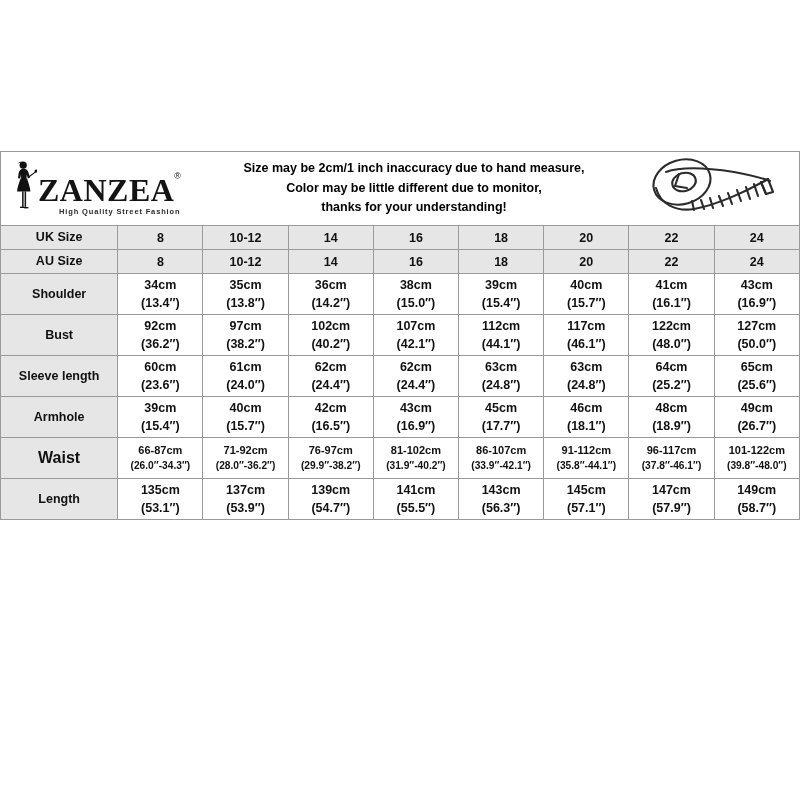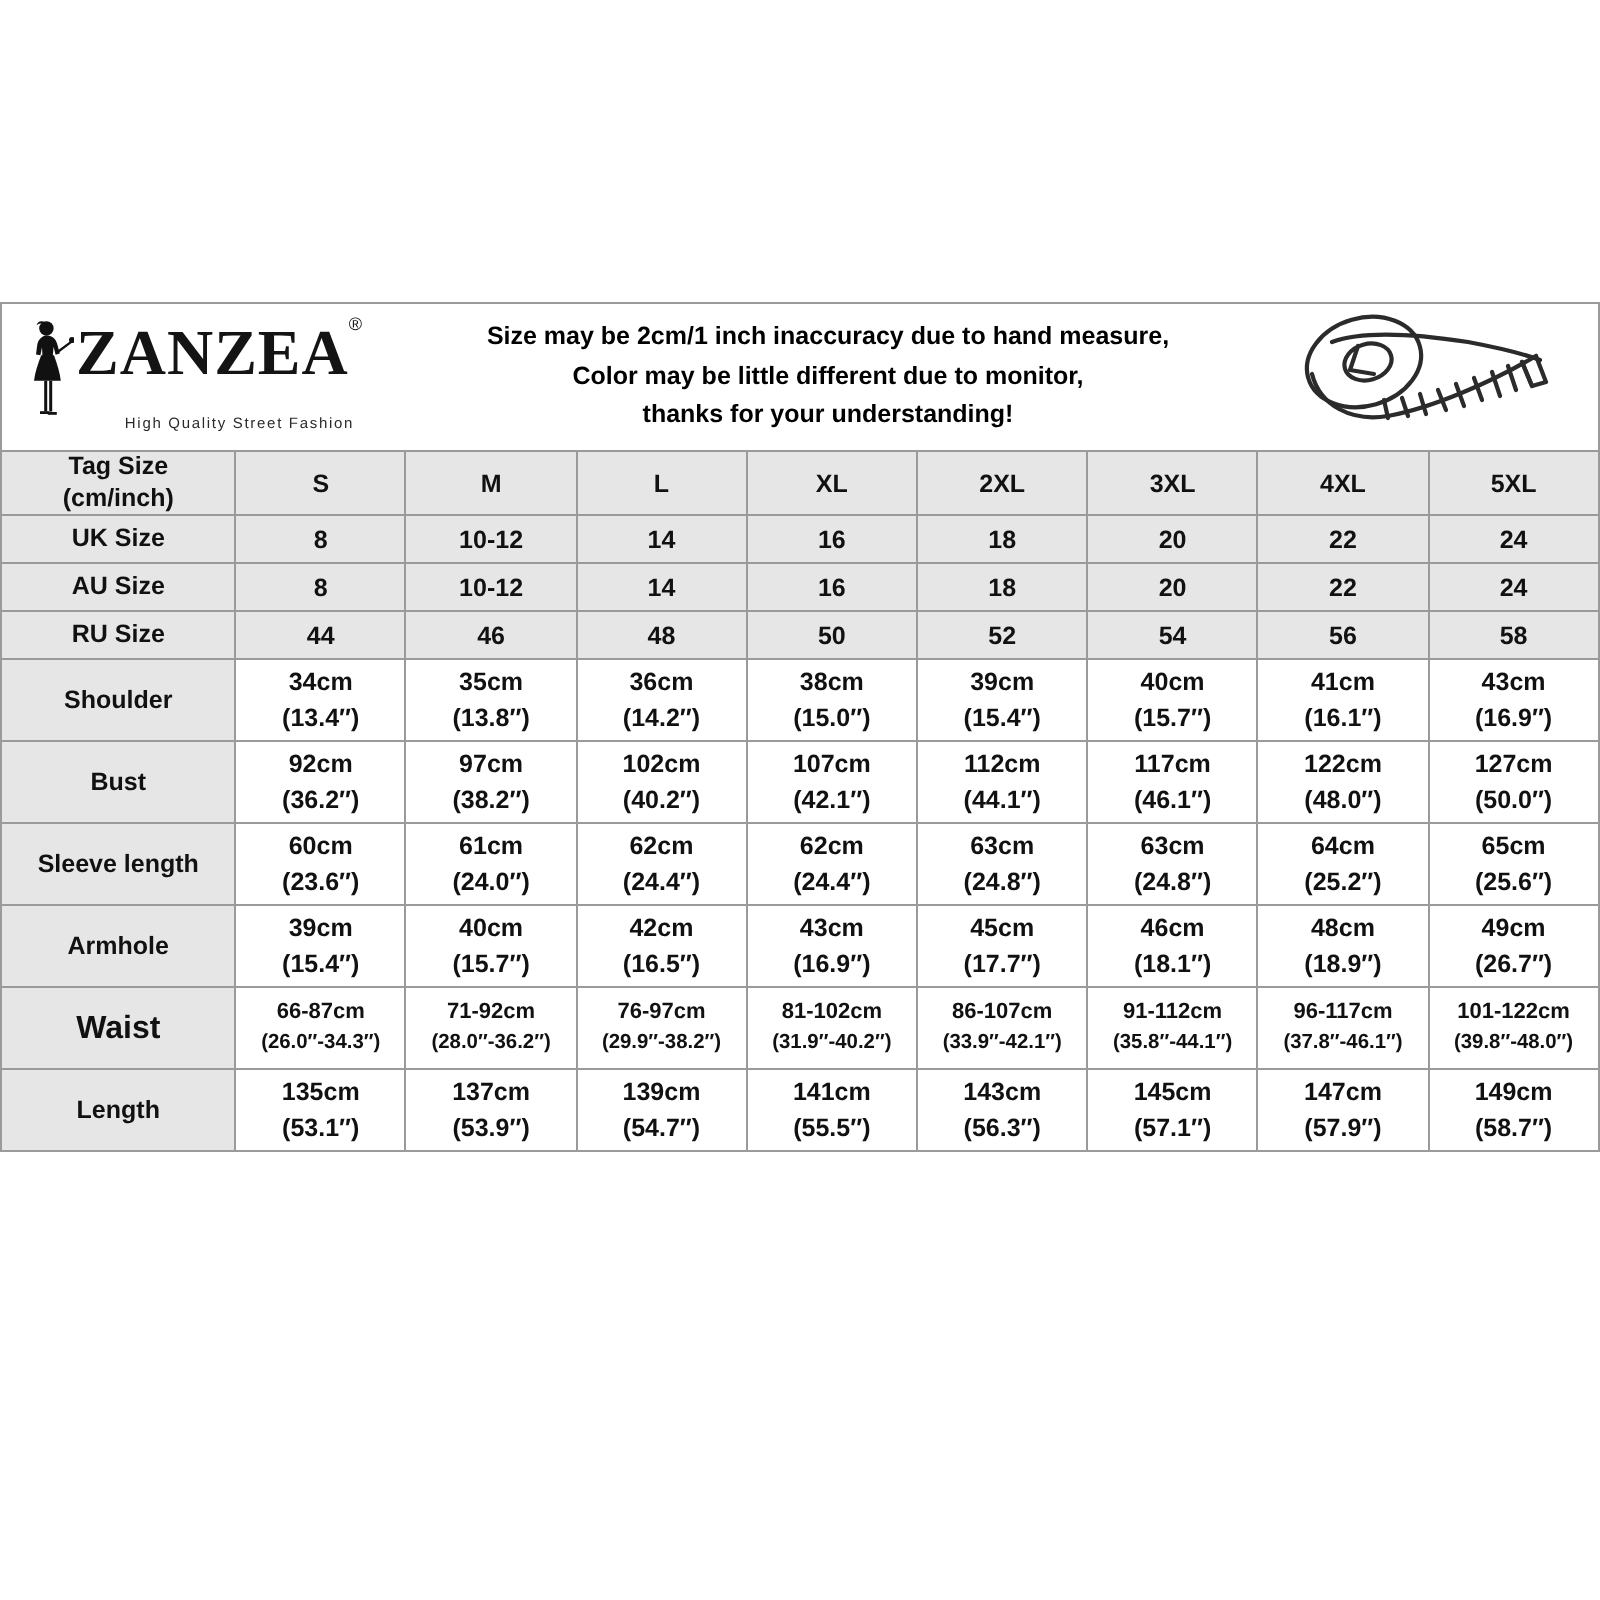--- a/index.html
+++ b/index.html
@@ -76,25 +76,25 @@
     font-family: "Liberation Sans", sans-serif;
     font-size: 9px;
     font-weight: 400;
     vertical-align: super;
     position: relative;
     top: -10px;
     left: 0px;
   }
   .logo-tagline {
     font-size: 7.5px;
-    font-weight: 400;
+    font-weight: 700;
     letter-spacing: 0.85px;
     color: #2a2a2a;
     white-space: nowrap;
-    margin-top: 16px;
+    margin-top: 1px;
     padding-left: 20px;
   }
 
   .notice {
     flex: 1 1 auto;
     text-align: center;
     font-size: 12.5px;
     font-weight: 700;
     line-height: 1.55;
     color: #000000;
@@ -217,34 +217,20 @@
                   </g>
                 </svg>
               </span>
             </div>
 
           </div>
         </td>
       </tr>
 
       <tr class="code-row">
-        <td class="rowlabel">
-          <div>Tag Size</div>
-          <div>(cm/inch)</div>
-        </td>
-        <td>S</td>
-        <td>M</td>
-        <td>L</td>
-        <td>XL</td>
-        <td>2XL</td>
-        <td>3XL</td>
-        <td>4XL</td>
-        <td>5XL</td>
-      </tr>
-      <tr class="code-row">
         <td class="rowlabel">UK Size</td>
         <td>8</td>
         <td>10-12</td>
         <td>14</td>
         <td>16</td>
         <td>18</td>
         <td>20</td>
         <td>22</td>
         <td>24</td>
       </tr>
@@ -252,31 +238,20 @@
         <td class="rowlabel">AU Size</td>
         <td>8</td>
         <td>10-12</td>
         <td>14</td>
         <td>16</td>
         <td>18</td>
         <td>20</td>
         <td>22</td>
         <td>24</td>
       </tr>
-      <tr class="code-row">
-        <td class="rowlabel">RU Size</td>
-        <td>44</td>
-        <td>46</td>
-        <td>48</td>
-        <td>50</td>
-        <td>52</td>
-        <td>54</td>
-        <td>56</td>
-        <td>58</td>
-      </tr>
 
       <tr class="meas-row">
         <td class="rowlabel">Shoulder</td>
         <td>
             <span class="cm">34cm</span>
             <span class="inch">(13.4″)</span>
           </td>
         <td>
             <span class="cm">35cm</span>
             <span class="inch">(13.8″)</span>

